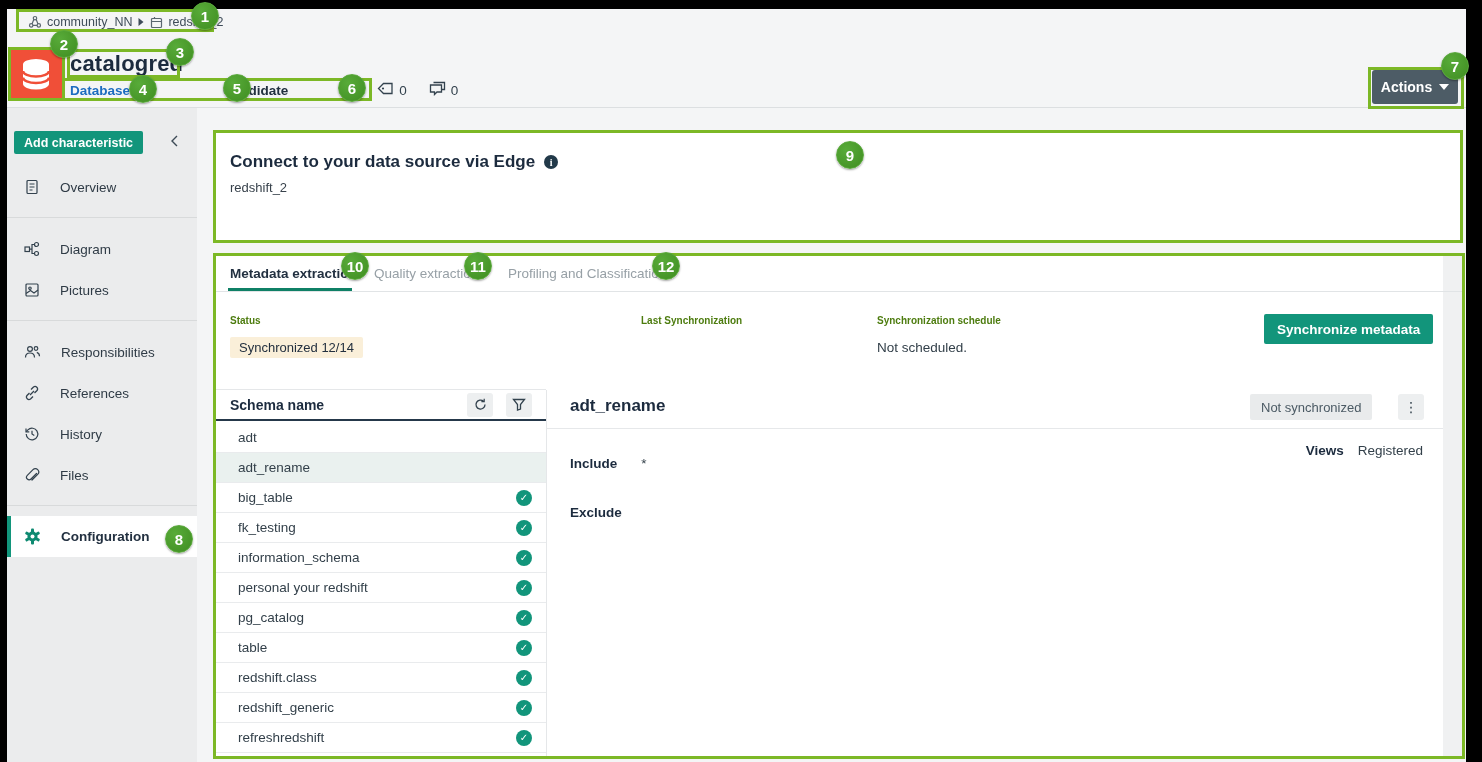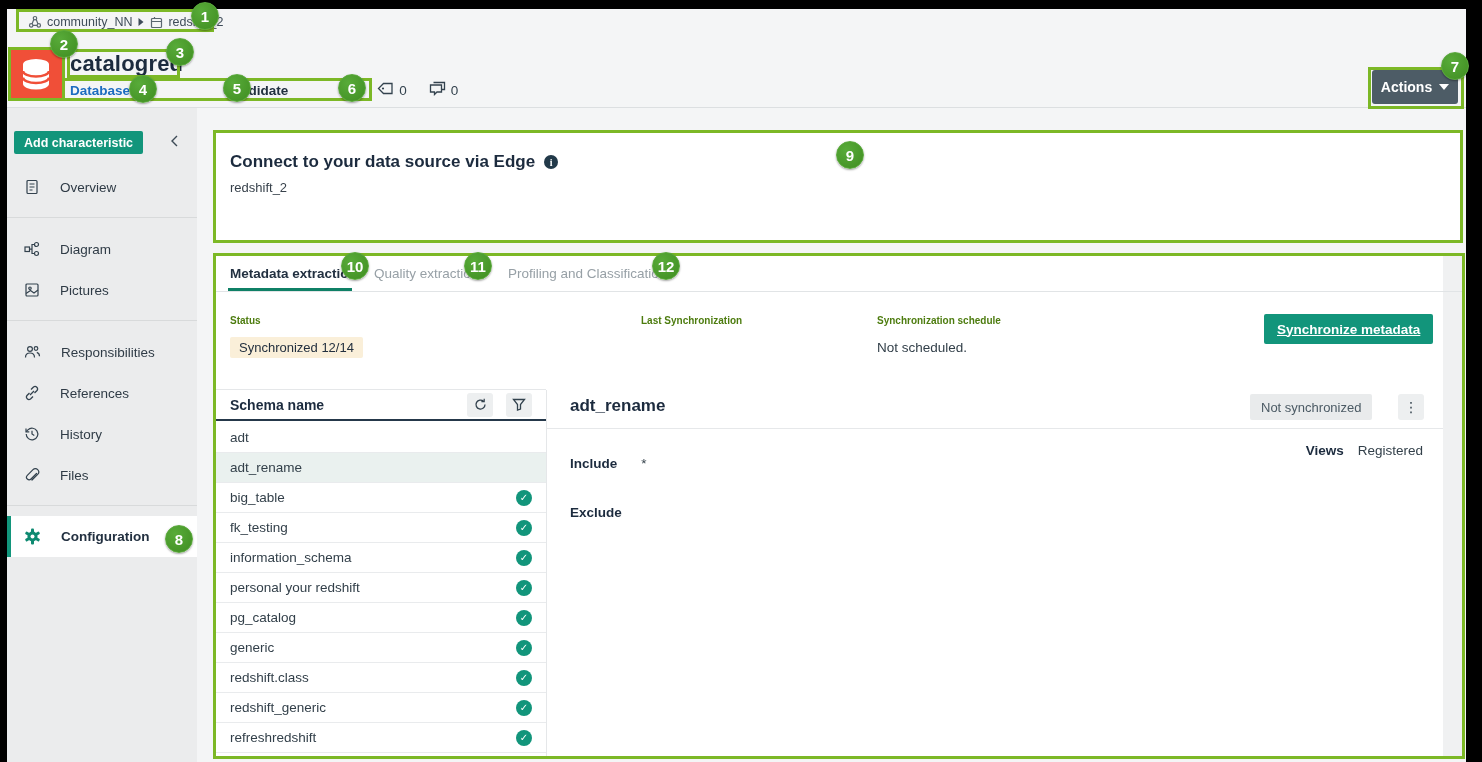--- a/index.html
+++ b/index.html
@@ -65,35 +65,35 @@
 
   
   .section-label { font-size:10px; font-weight:bold; color:#4d7c0f; }
   #status-label { left:230px; top:315px; }
   #status-badge { left:230px; top:337px; height:21px; padding:0 9px; background:#faefd9;
     color:#23303f; font-size:13px; display:flex; align-items:center; border-radius:2px; }
   #last-sync-label { left:641px; top:315px; }
   #schedule-label { left:877px; top:315px; }
   #schedule-value { left:877px; top:340px; font-size:13.5px; color:#33404a; }
   #sync-button { left:1264px; top:314px; height:30px; padding:0 13px; background:#12957b; color:#fff;
-    border:none; border-radius:2px; font-size:13.5px; font-weight:bold; cursor:pointer; font-family:inherit;text-decoration:underline; }
+    border:none; border-radius:2px; font-size:13.5px; font-weight:bold; cursor:pointer; font-family:inherit; }
 
   
   #table-top-border { left:213px; top:389px; width:333px; height:1px; background:#e5e7e9; }
   #schema-col-border { left:546px; top:390px; width:1px; height:367px; background:#e5e7e9; }
   #schema-header { left:213px; top:390px; width:333px; height:31px; display:flex; align-items:center;
     border-bottom:2px solid #25384a; }
   #schema-header-label { padding-left:17px; font-size:14px; font-weight:bold; color:#1c2b3e; flex:1; }
   .tool-btn { width:26px; height:24px; background:#edeff0; border:none; border-radius:3px;
     display:flex; align-items:center; justify-content:center; cursor:pointer; margin-right:14px; }
   #schema-rows { left:213px; top:423px; width:333px; }
   .schema-row { height:30px; display:flex; align-items:center; padding:0 14px 0 17px;
     border-bottom:1px solid #e9ebed; font-size:13.5px; color:#33404a; cursor:pointer; }
   .schema-row.selected { background:#eaf1ef; }
-  .schema-row .row-name { flex:1; }
+  .schema-row .row-name { flex:1;margin-left:8px; }
   .check { width:16px; height:16px; border-radius:50%; background:#12957b; color:#fff; font-size:10px;
     font-weight:bold; display:flex; align-items:center; justify-content:center; }
 
   
   #detail-title { left:570px; top:396px; font-size:17px; font-weight:bold; color:#1c2b3e; }
   #detail-sync-badge { left:1250px; top:394px; height:26px; padding:9px 11px; background:#e9ebec;
     color:#4b5a64; font-size:13px; display:flex; align-items:center; border-radius:2px; }
   #kebab-button { left:1398px; top:394px; width:26px; height:26px; background:#edeff0; border:none;
     border-radius:3px; font-size:14px; color:#33424e; cursor:pointer; line-height:1; }
   #detail-divider { left:547px; top:428px; width:896px; height:1px; background:#e6e8ea; }
@@ -337,21 +337,21 @@
         <span class="row-name">personal your redshift</span>
         <span class="check">✓</span>
       </div>
 
       <div class="schema-row">
         <span class="row-name">pg_catalog</span>
         <span class="check">✓</span>
       </div>
 
       <div class="schema-row">
-        <span class="row-name">generic</span>
+        <span class="row-name">table</span>
         <span class="check">✓</span>
       </div>
 
       <div class="schema-row">
         <span class="row-name">redshift.class</span>
         <span class="check">✓</span>
       </div>
 
       <div class="schema-row">
         <span class="row-name">redshift_generic</span>

